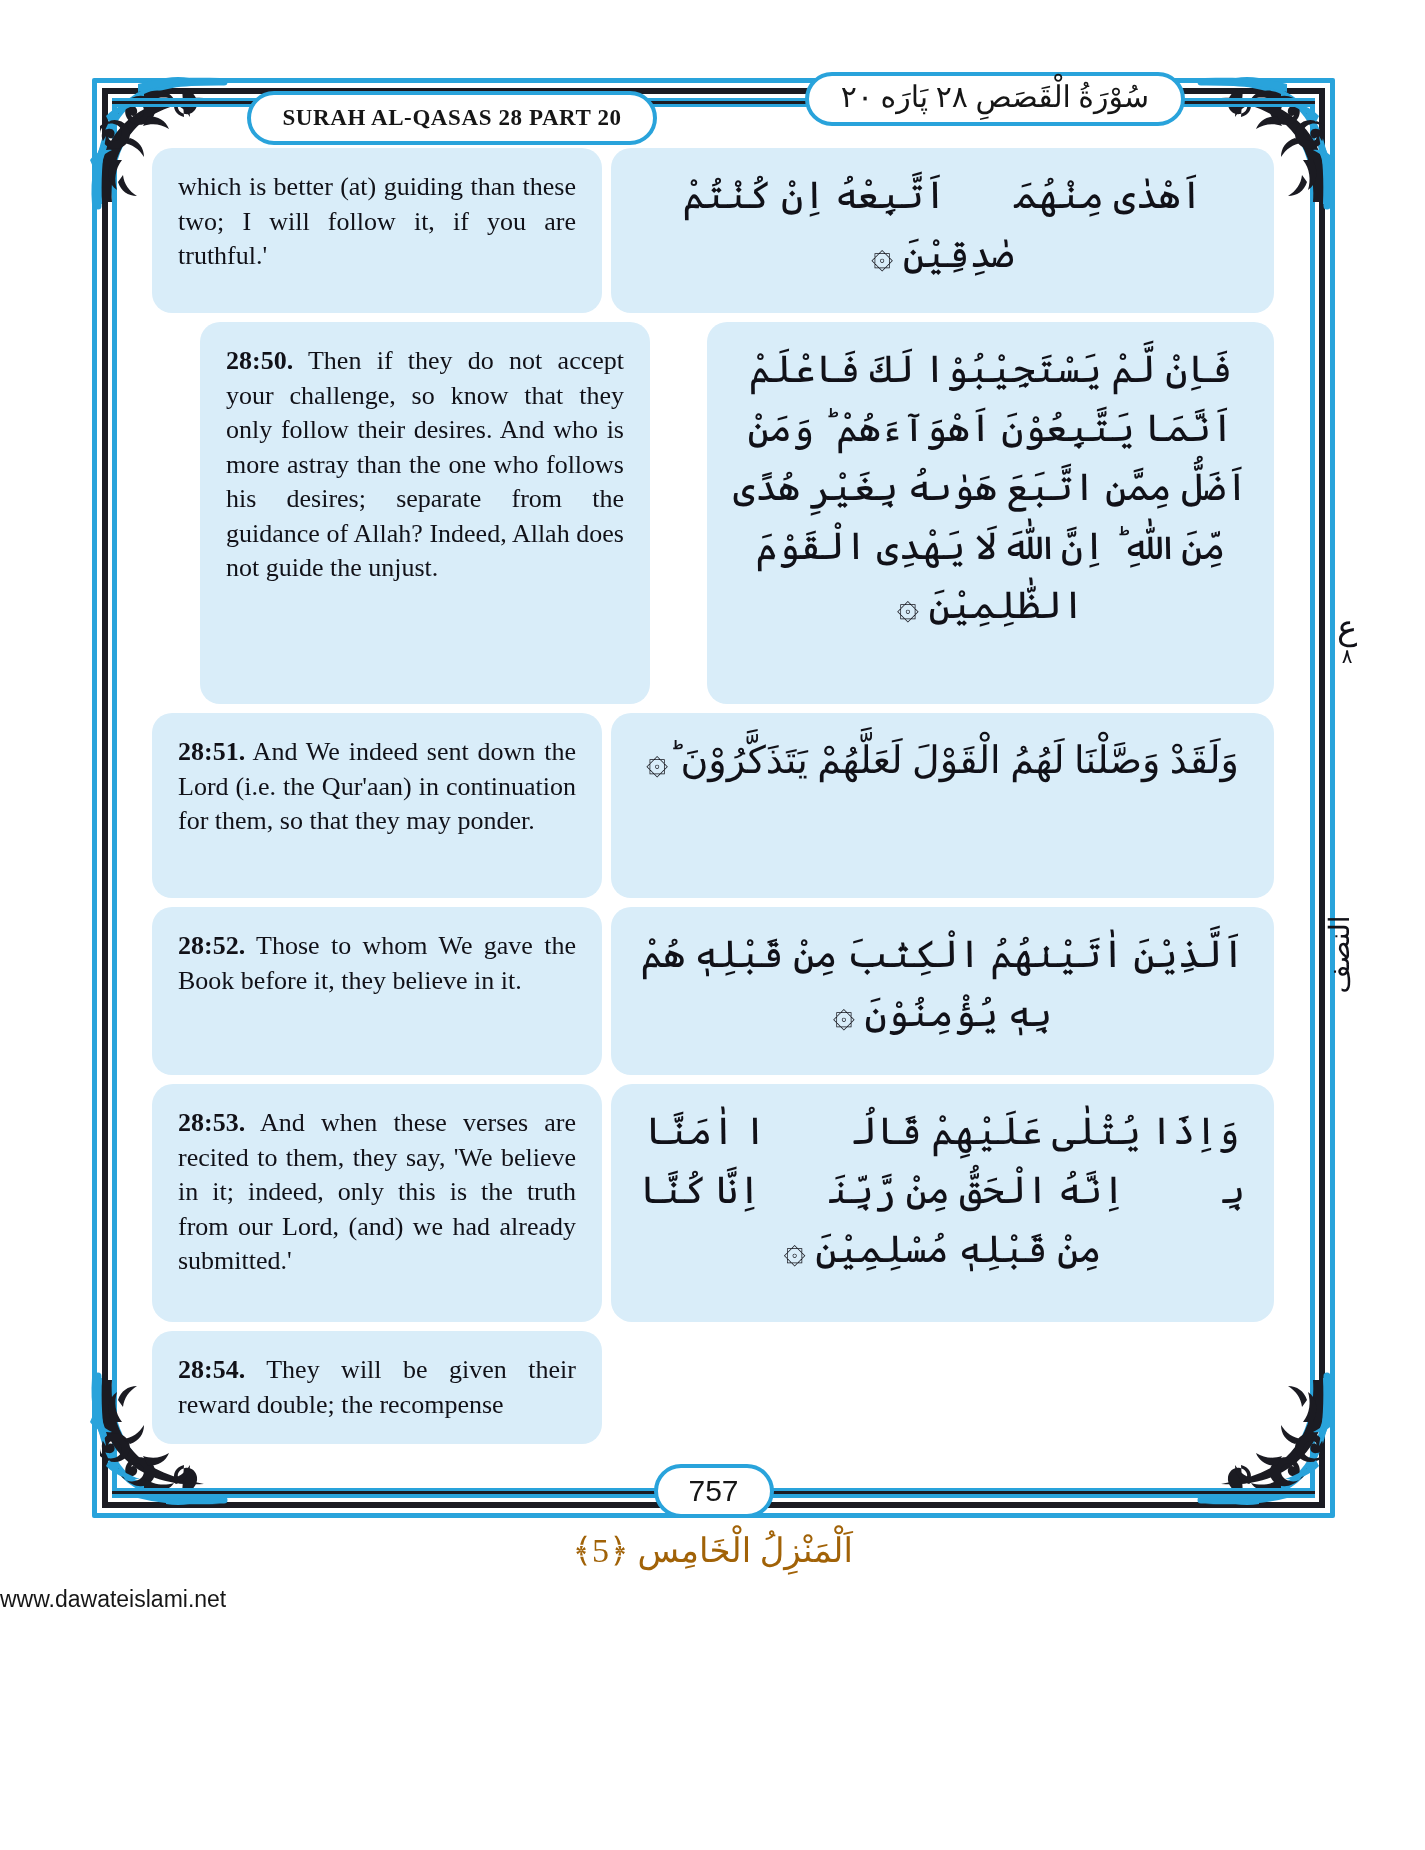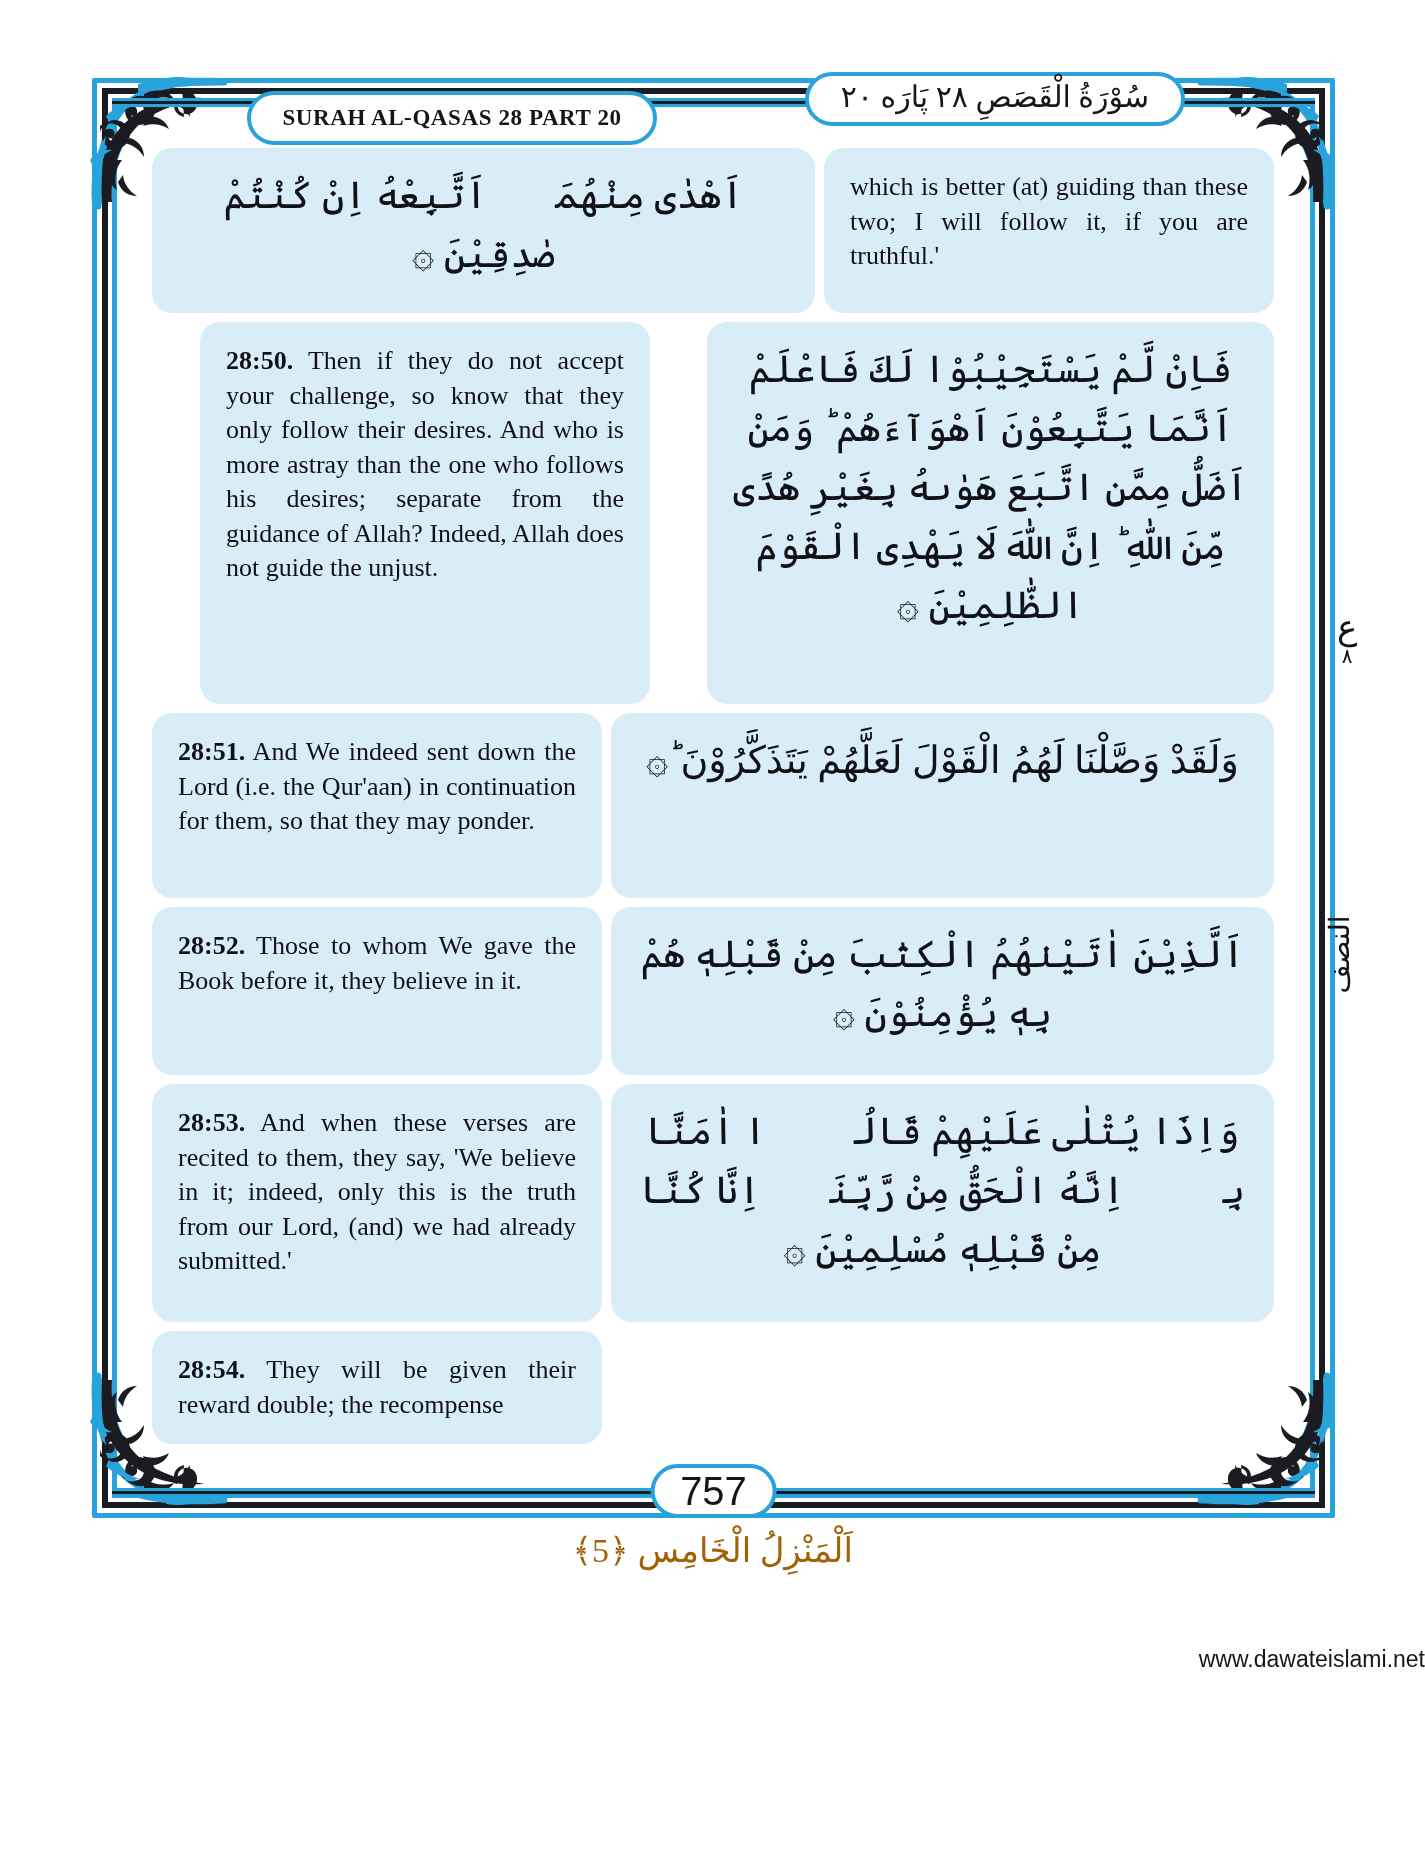--- a/index.html
+++ b/index.html
@@ -198,39 +198,39 @@
     background: #ffffff;
     border: 4px solid #29a3db;
     border-radius: 30px;
     display: flex;
     align-items: center;
     justify-content: center;
     padding: 0 26px;
   }
   .page-no {
     font-family: "Liberation Sans", sans-serif;
-    font-size: 40px;
+    font-size: 30px;
     color: #161616;
     text-align: right;
   }
 
   .manzil {
     position: absolute;
     left: 0; right: 0;
     top: 1530px;
     text-align: center;
     font-size: 34px;
     color: #a16207;
     direction: rtl;
   }
   .site {
     position: absolute;
     left: 0; right: 0;
-    top: 1646px;
-    text-align: right;
+    top: 1586px;
+    text-align: left;
     font-family: "Liberation Sans", sans-serif;
     font-size: 23px;
     color: #161616;
   }
 </style>
 </head>
 <body>
 
 <div class="page">
 
@@ -353,25 +353,25 @@
       <span class="surah-en">SURAH AL-QASAS 28 PART 20</span>
     </div>
     <div class="header-pill right">
       <span class="surah-ar">سُوْرَةُ الْقَصَصِ ٢٨ پَارَه ٢٠</span>
     </div>
   </div>
 
   <div class="content">
 
     <div class="verse-row row-h1">
-      <div class="cell cell-ar">اَهْدٰى مِنْهُمَاۤ اَتَّبِعْهُ اِنْ كُنْتُمْ صٰدِقِيْنَ ۞</div>
       <div class="cell cell-en">
         <span class="vnum"></span>
         <span>which is better (at) guiding than these two; I will follow it, if you are truthful.'</span>
       </div>
+      <div class="cell cell-ar">اَهْدٰى مِنْهُمَاۤ اَتَّبِعْهُ اِنْ كُنْتُمْ صٰدِقِيْنَ ۞</div>
     </div>
 
     <div class="verse-row row-h2">
       <div class="cell cell-en">
         <span class="vnum">28:50.</span>
         <span>Then if they do not accept your challenge, so know that they only follow their desires. And who is more astray than the one who follows his desires; separate from the guidance of Allah? Indeed, Allah does not guide the unjust.</span>
       </div>
       <div class="cell cell-ar">فَاِنْ لَّمْ يَسْتَجِيْبُوْا لَكَ فَاعْلَمْ اَنَّمَا يَتَّبِعُوْنَ اَهْوَآءَهُمْ ؕ وَمَنْ اَضَلُّ مِمَّنِ اتَّبَعَ هَوٰىهُ بِغَيْرِ هُدًى مِّنَ اللّٰهِ ؕ اِنَّ اللّٰهَ لَا يَهْدِى الْقَوْمَ الظّٰلِمِيْنَ ۞</div>
     </div>
 

